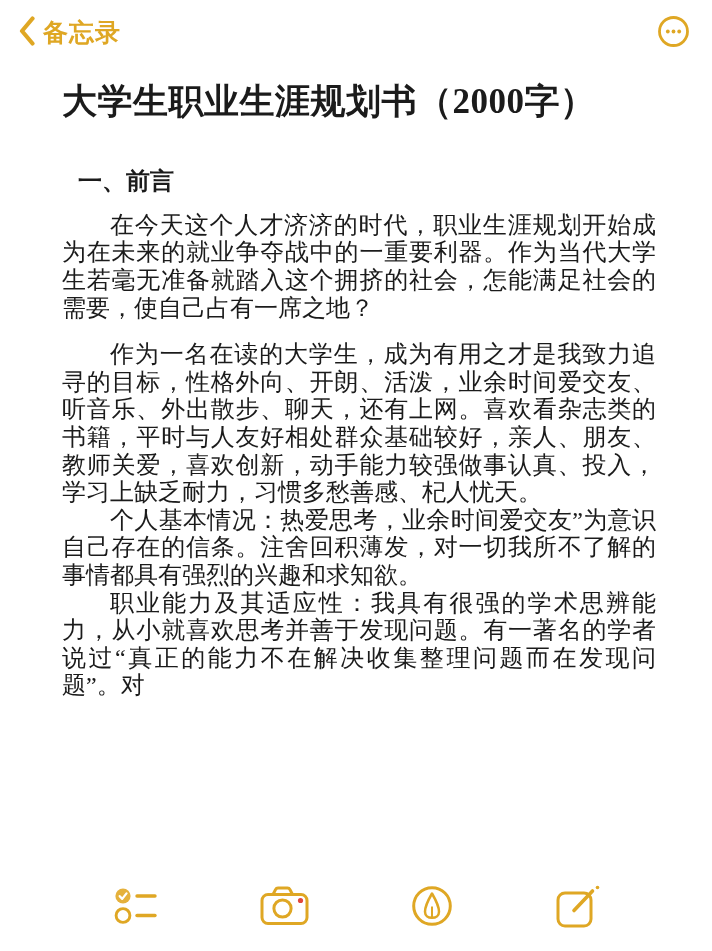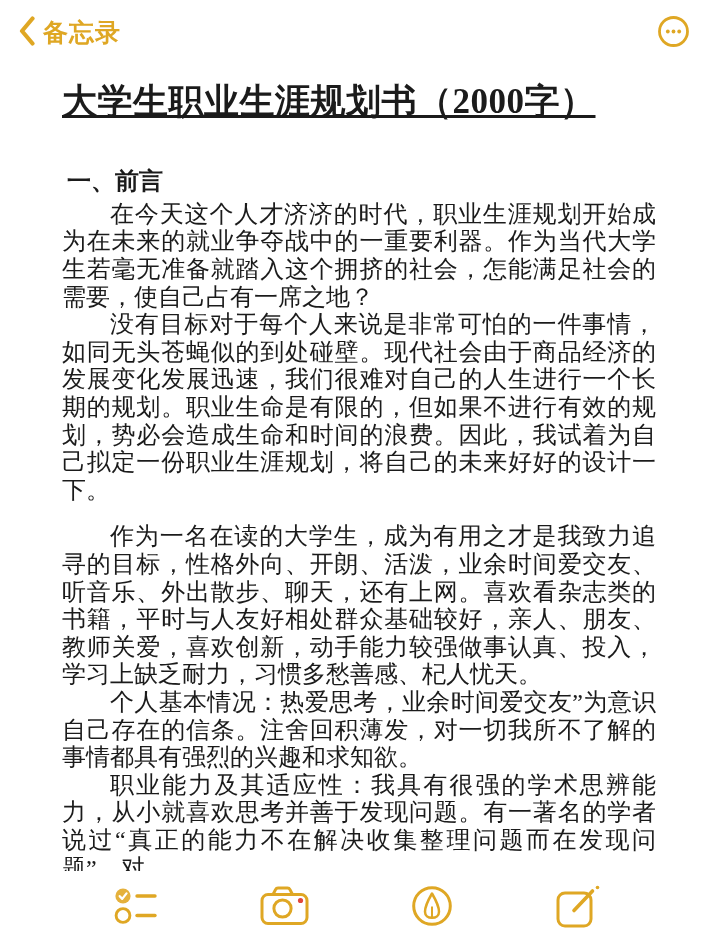--- a/index.html
+++ b/index.html
@@ -30,26 +30,25 @@
   
   .content {
     position: absolute; top: 62px; left: 62px; width: 594px;
     color: #1b1b1b;
     font-family: "Liberation Serif", "DejaVu Serif", serif;
   }
   .note-title {
     margin: 20px 0 0 0;
     font-size: 35px; font-weight: 700; line-height: 1.15;
     letter-spacing: 0.5px;
-    text-decoration: underline;
   }
   .section.first { margin-top: 46px; }
   .section.second { margin-top: 19px; }
   .section h2 {
-    margin: 5px; font-size: 24px; font-weight: 700; line-height: 27.6px;
+    margin: 16px; font-size: 24px; font-weight: 700; line-height: 27.6px;
   }
   .section p {
     margin: 0; font-size: 24px; line-height: 27.6px;
     text-indent: 2em; text-align: justify;
   }
 
   
   .toolbar {
     position: absolute; left: 0; right: 0; bottom: 0; height: 80px;
     display: flex; align-items: center; justify-content: space-between;
@@ -85,21 +84,20 @@
       </span>
     </div>
   </div>
 
   <div class="content">
     <h1 class="note-title">大学生职业生涯规划书（2000字）</h1>
 
     <div class="section first">
       <h2>一、前言</h2>
       <p>在今天这个人才济济的时代，职业生涯规划开始成为在未来的就业争夺战中的一重要利器。作为当代大学生若毫无准备就踏入这个拥挤的社会，怎能满足社会的需要，使自己占有一席之地？</p>
-      <p>没有目标对于每个人来说是非常可怕的一件事情，如同无头苍蝇似的到处碰壁。现代社会由于商品经济的发展变化发展迅速，我们很难对自己的人生进行一个长期的规划。职业生命是有限的，但如果不进行有效的规划，势必会造成生命和时间的浪费。因此，我试着为自己拟定一份职业生涯规划，将自己的未来好好的设计一下。</p>
     </div>
 
     <div class="section second">
       <p>作为一名在读的大学生，成为有用之才是我致力追寻的目标，性格外向、开朗、活泼，业余时间爱交友、听音乐、外出散步、聊天，还有上网。喜欢看杂志类的书籍，平时与人友好相处群众基础较好，亲人、朋友、教师关爱，喜欢创新，动手能力较强做事认真、投入，学习上缺乏耐力，习惯多愁善感、杞人忧天。</p>
       <p>个人基本情况：热爱思考，业余时间爱交友”为意识自己存在的信条。注舍回积薄发，对一切我所不了解的事情都具有强烈的兴趣和求知欲。</p>
       <p>职业能力及其适应性：我具有很强的学术思辨能力，从小就喜欢思考并善于发现问题。有一著名的学者说过“真正的能力不在解决收集整理问题而在发现问题”。对</p>
     </div>
   </div>
 
   <div class="toolbar">

